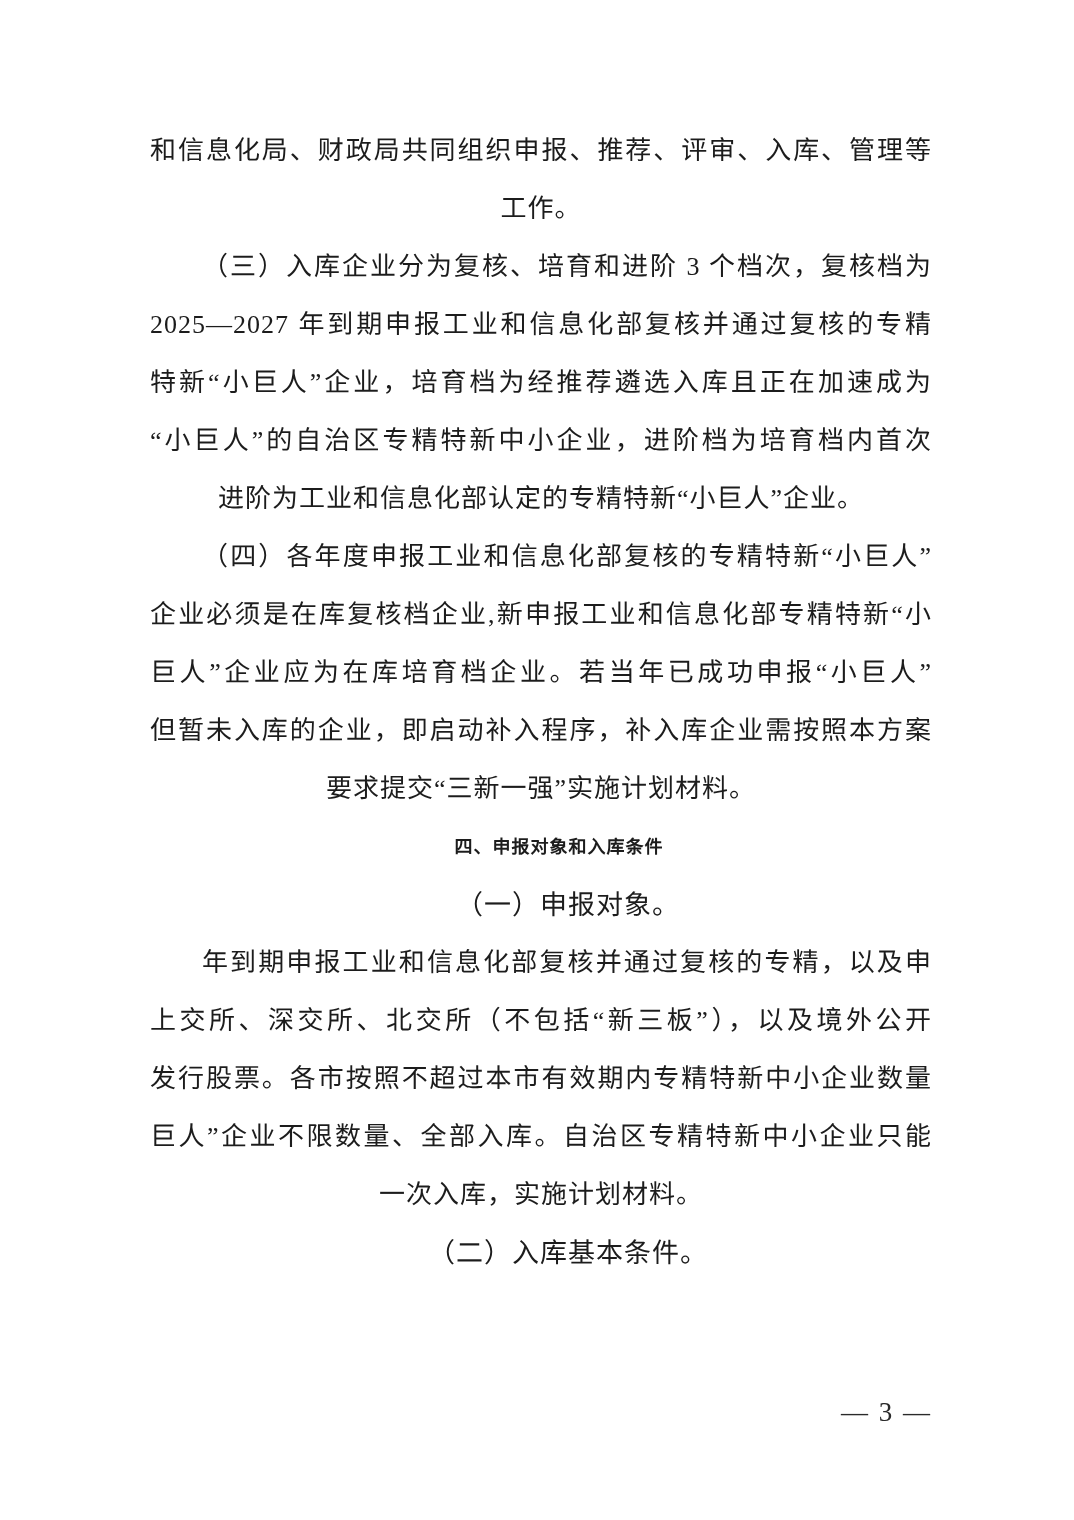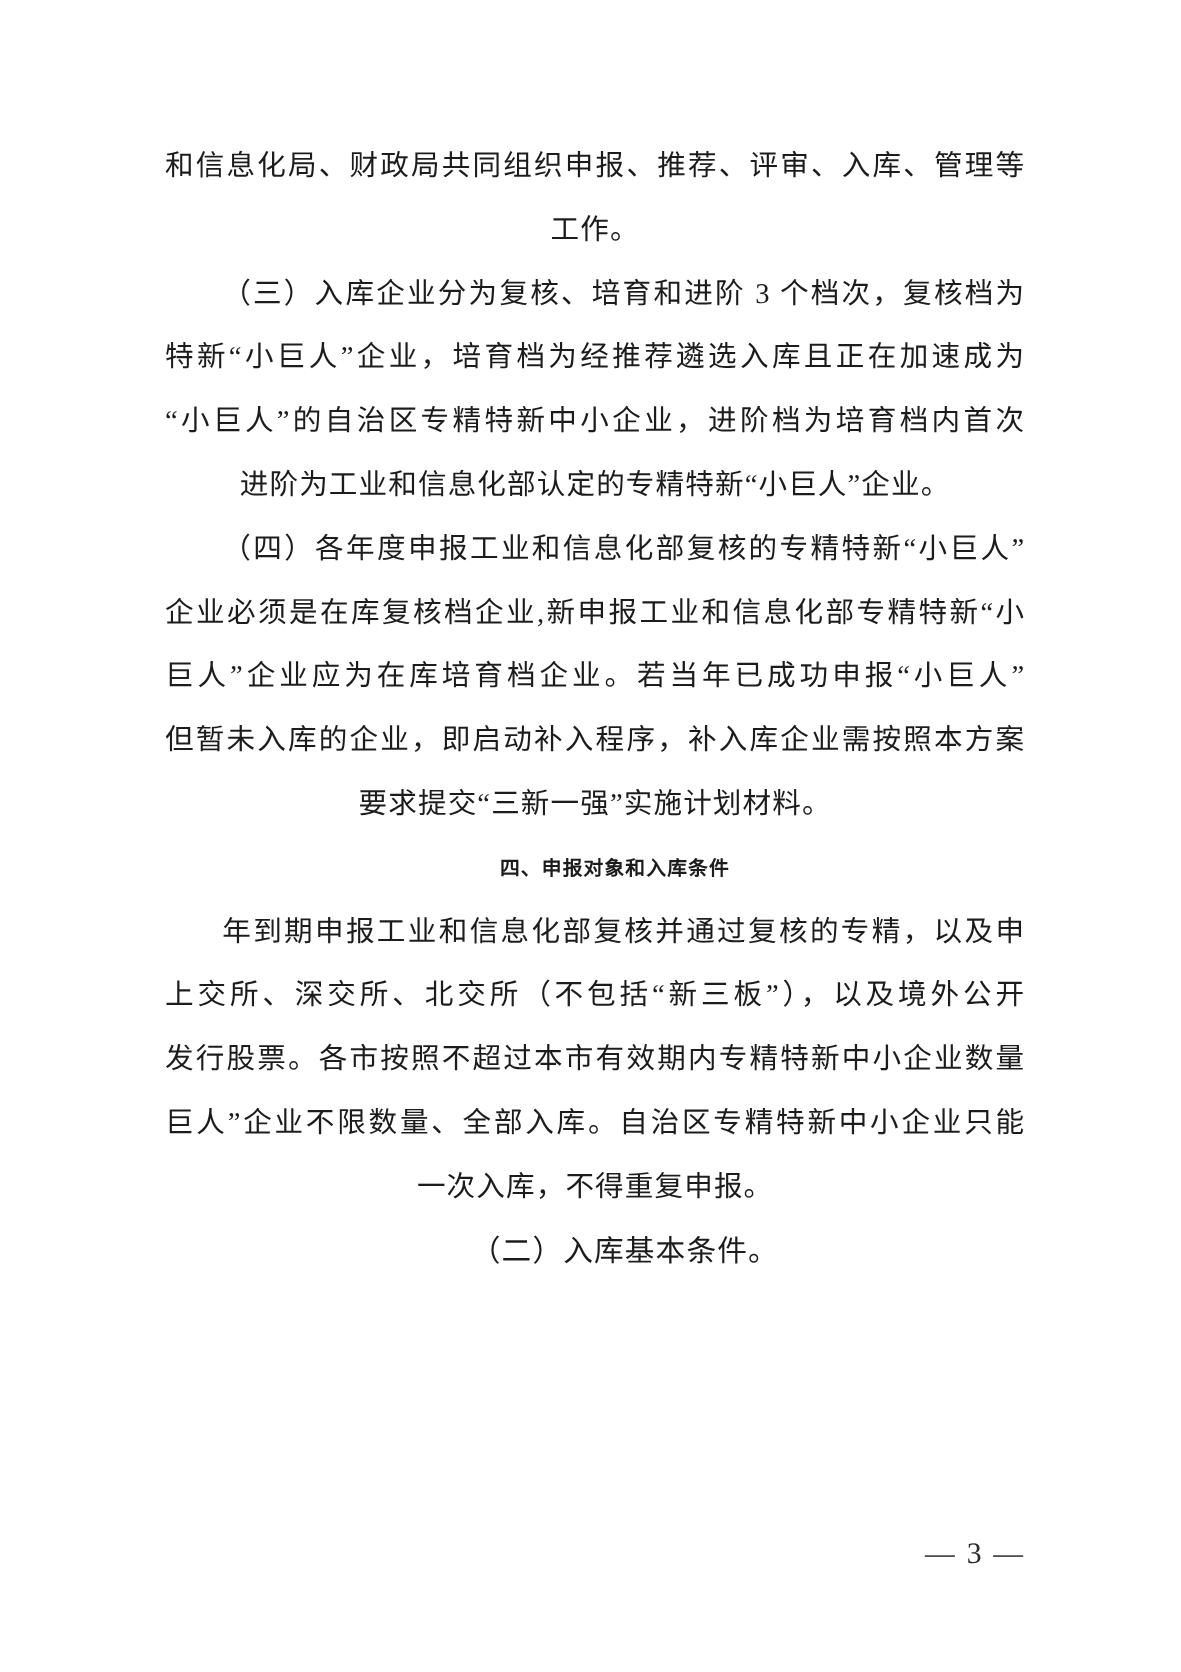--- a/index.html
+++ b/index.html
@@ -63,31 +63,33 @@
   }
 </style>
 </head>
 <body>
 
 <div class="page">
   <div class="text-block">
     <div class="line just">和信息化局、财政局共同组织申报、推荐、评审、入库、管理等</div>
     <div class="line">工作。</div>
     <div class="line just indent">（三）入库企业分为复核、培育和进阶 3 个档次，复核档为</div>
+    <div class="line just">2025—2027 年到期申报工业和信息化部复核并通过复核的专精</div>
     <div class="line just">特新“小巨人”企业，培育档为经推荐遴选入库且正在加速成为</div>
     <div class="line just">“小巨人”的自治区专精特新中小企业，进阶档为培育档内首次</div>
     <div class="line">进阶为工业和信息化部认定的专精特新“小巨人”企业。</div>
     <div class="line just indent">（四）各年度申报工业和信息化部复核的专精特新“小巨人”</div>
     <div class="line just">企业必须是在库复核档企业,新申报工业和信息化部专精特新“小</div>
     <div class="line just">巨人”企业应为在库培育档企业。若当年已成功申报“小巨人”</div>
     <div class="line just">但暂未入库的企业，即启动补入程序，补入库企业需按照本方案</div>
     <div class="line">要求提交“三新一强”实施计划材料。</div>
     <div class="line indent heading-hei">四、申报对象和入库条件</div>
+    <div class="line indent heading-kai">（一）申报对象。</div>
     <div class="line just indent">年到期申报工业和信息化部复核并通过复核的专精，以及申</div>
     <div class="line just">上交所、深交所、北交所（不包括“新三板”），以及境外公开</div>
     <div class="line just">发行股票。各市按照不超过本市有效期内专精特新中小企业数量</div>
     <div class="line just">巨人”企业不限数量、全部入库。自治区专精特新中小企业只能</div>
-    <div class="line">一次入库，不得重复申报。</div>
+    <div class="line">一次入库，实施计划材料。</div>
     <div class="line indent heading-kai">（二）入库基本条件。</div>
   </div>
 
   <div class="page-number">— 3 —</div>
 </div>
 
 </body></html>

